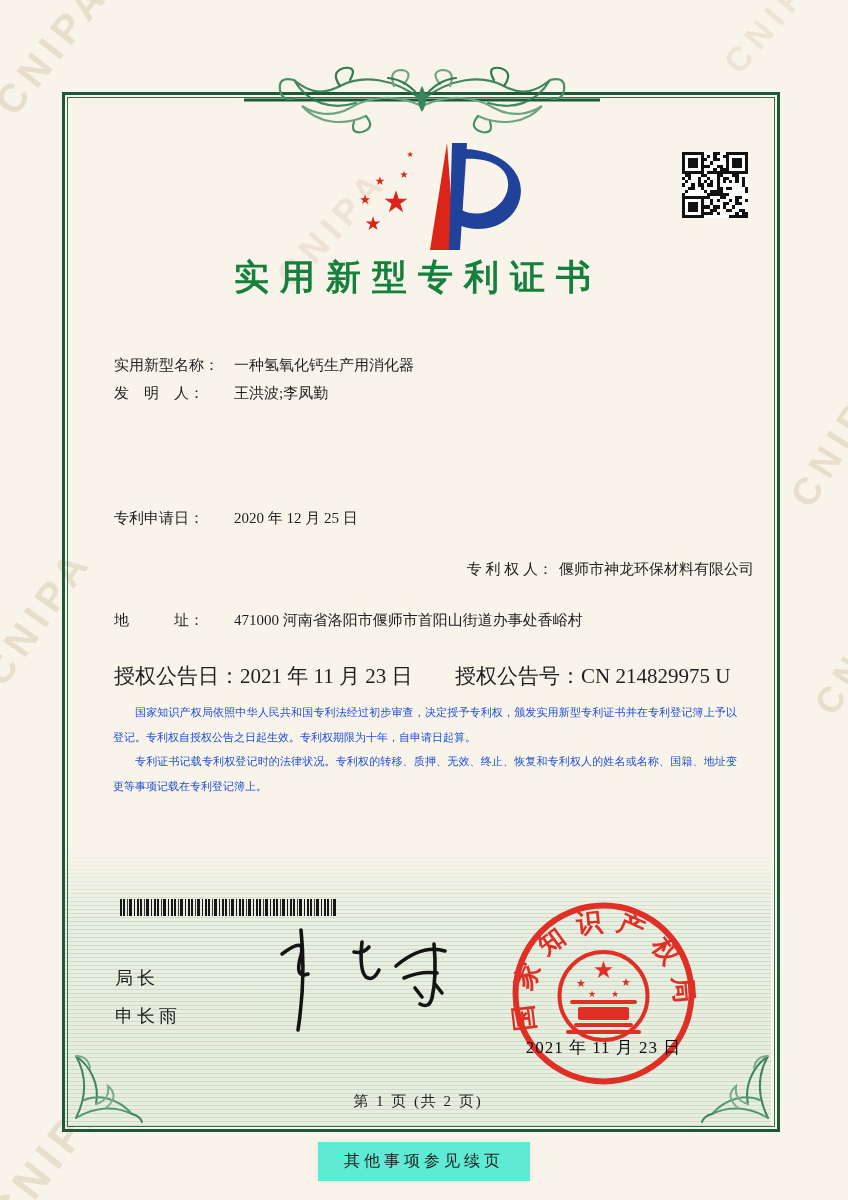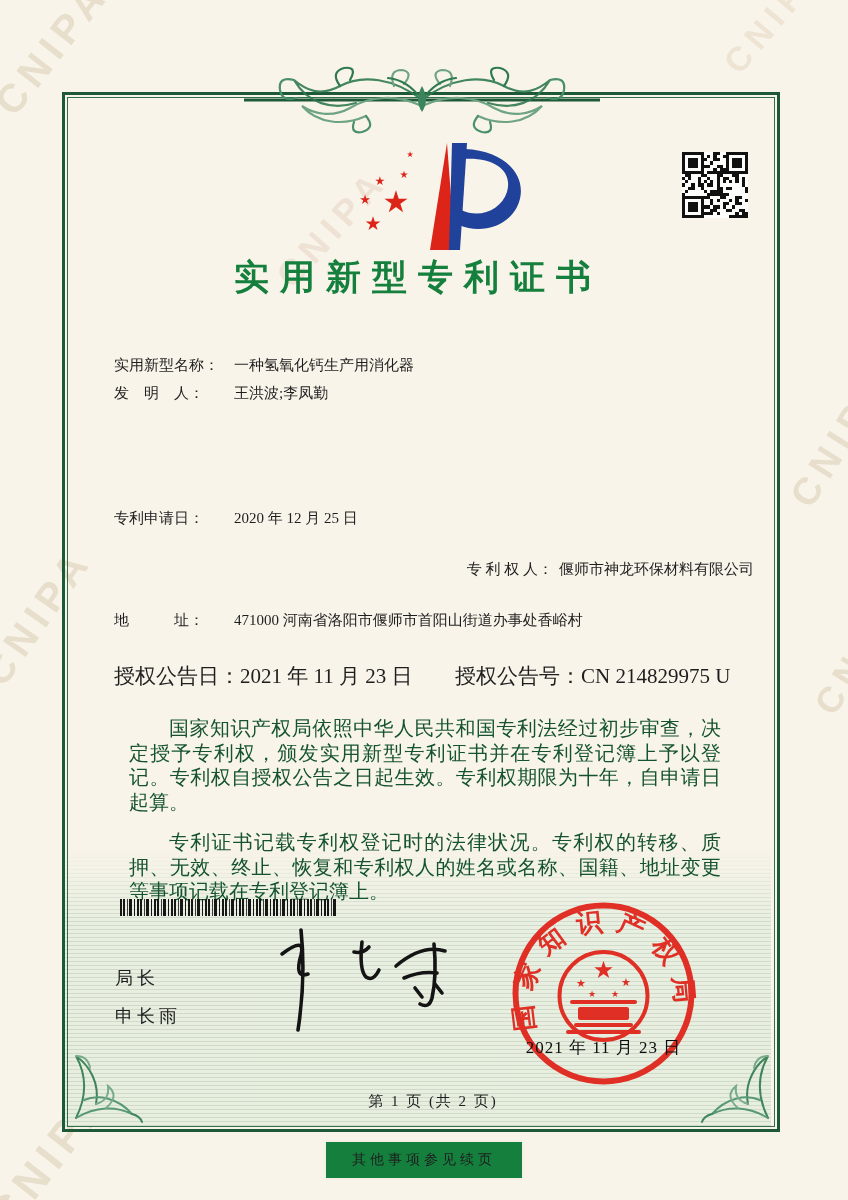--- a/index.html
+++ b/index.html
@@ -59,43 +59,43 @@
   .field-row{position:absolute;left:114px;width:640px;font-size:15px;z-index:3;white-space:nowrap;}
   .field-label{display:inline-block;min-width:114px;}
   .field-value{margin-left:6px;}
   .fr0{top:356px;} .fr1{top:384px;} .fr2{top:458px;}
   .fr3{top:509px;} .fr4{top:560px;text-align:right;} .fr5{top:611px;}
   .grant-row{position:absolute;left:114px;top:662px;width:640px;font-size:21px;z-index:3;white-space:nowrap;}
   .grant-no{position:absolute;left:341px;top:0;}
 
   
   .body-text{position:absolute;left:113px;top:700px;width:624px;z-index:3;}
-  .body-text p{margin:16px;font-size:20px;line-height:24.5px;text-indent:2em;text-align:justify;color:#14532d;}
+  .body-text p{margin:0;font-size:11px;line-height:24.5px;text-indent:2em;text-align:justify;color:#1d4ed8;}
 
   
   .barcode{position:absolute;left:120px;top:899px;width:218px;height:17px;z-index:3;
     background:repeating-linear-gradient(90deg,
       #161616 0 2px,rgba(0,0,0,0) 2px 3px,
       #161616 3px 5px,rgba(0,0,0,0) 5px 7px,
       #3a3a3a 7px 8px,rgba(0,0,0,0) 8px 9px,
       #161616 9px 12px,rgba(0,0,0,0) 12px 14px,
       #161616 14px 15px,rgba(0,0,0,0) 15px 17px);}
   .signer-title{position:absolute;left:115px;top:966px;font-size:18px;letter-spacing:4px;z-index:3;}
   .signer-name{position:absolute;left:115px;top:1004px;font-size:18px;letter-spacing:4px;z-index:3;}
   .signature{position:absolute;left:238px;top:922px;width:225px;height:115px;z-index:3;}
 
   .seal{position:absolute;left:508px;top:898px;width:191px;height:191px;z-index:3;opacity:.95;}
   .seal-date{position:absolute;left:508px;top:1036px;width:191px;text-align:center;
     font-size:17px;letter-spacing:1px;color:#0d0d0d;z-index:4;white-space:nowrap;}
 
   .page-number{position:absolute;left:62px;top:1092px;width:712px;text-align:center;
-    font-size:15px;letter-spacing:2px;z-index:3;padding-left:15px;}
+    font-size:15px;letter-spacing:2px;z-index:3;}
 
   .note-box{position:absolute;left:424px;top:1142px;transform:translateX(-50%);
-    background:#15803d;padding:9px 26px;font-size:14px;letter-spacing:4px;z-index:6;
+    background:#5eead4;padding:9px 26px;font-size:16px;letter-spacing:4px;z-index:6;
     box-shadow:0 0 3px rgba(120,110,90,.12);}
 </style>
 </head>
 <body>
 
 <div id="page">
 
   <div class="wm wm1">CNIPA</div>
   <div class="wm wm2">CNIPA</div>
   <div class="wm wm3">CNIPA</div>

